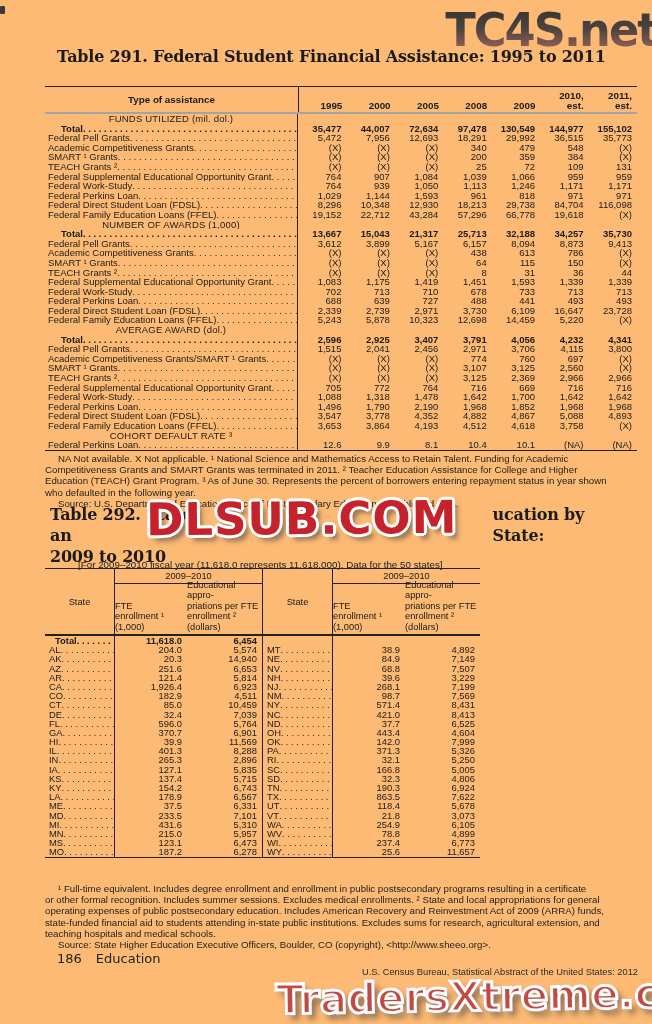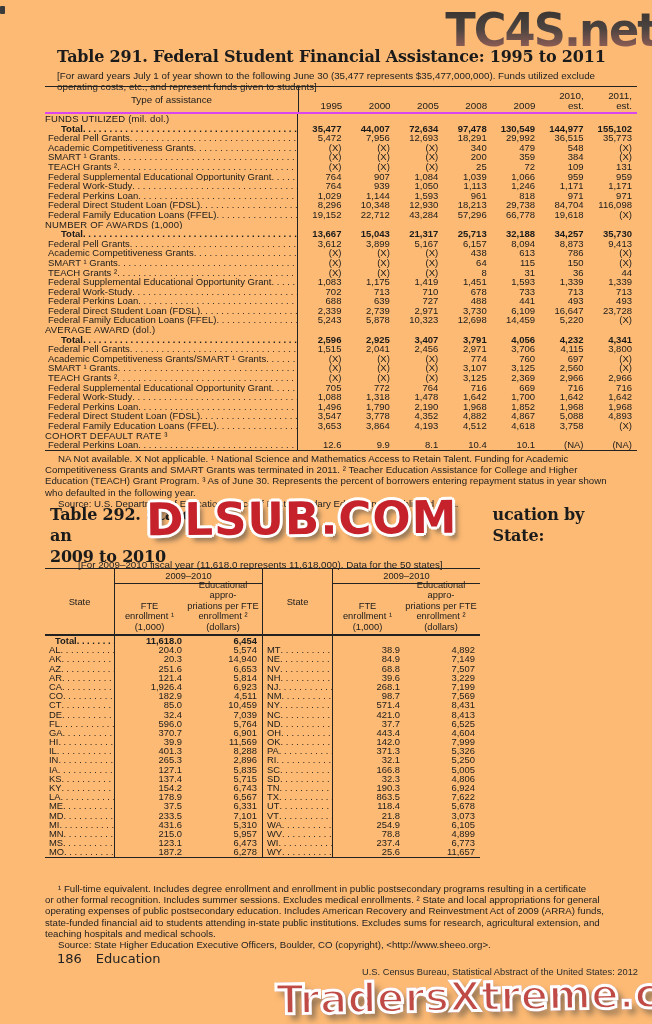--- a/index.html
+++ b/index.html
@@ -25,30 +25,30 @@
           text-shadow:5px 6px 6px rgba(60,60,60,.6);}
 
   
   .ttl{font-family:"DejaVu Serif",serif;font-weight:bold;font-size:16px;letter-spacing:-.2px;}
   .t291-title{left:57px;top:36px;width:580px;}
   .note{font-size:9.8px;line-height:11.5px;white-space:pre-line;color:#222;}
   .t291-note{left:57px;top:60px;width:580px;}
 
   
   .t291{left:45px;top:86px;width:592px;border-top:1px solid #222;border-bottom:1.5px solid #222;}
-  .t291-header{display:flex;height:25px;border-bottom:2px solid #d946ef;}
+  .t291-header{display:flex;height:25px;border-bottom:2px solid #a3a3a3;font-weight:bold;}
   .t291-hlbl{width:253px;border-right:1px solid #222;display:flex;align-items:center;justify-content:center;
              font-size:9.8px;}
   .t291-years{flex:1;display:flex;}
   .t291-yearcell{flex:1;display:flex;align-items:flex-end;justify-content:flex-end;
                  padding:0 5px 1px 0;font-size:9.8px;line-height:10px;white-space:pre-line;text-align:right;}
   .t291-row{display:flex;height:9.6px;line-height:9.55px;font-size:9.5px;}
   .t291-row.bold{font-weight:bold;}
   .t291-lbl{width:253px;border-right:1px solid #222;display:flex;overflow:hidden;padding-left:3px;box-sizing:border-box;}
-  .t291-lbl.sechead{justify-content:flex-start;padding-left:0;}
+  .t291-lbl.sechead{justify-content:center;padding-left:0;}
   .t291-row.bold .t291-lbl{padding-left:16px;}
   .sectxt{letter-spacing:.2px;}
   .t291-val{flex:1;text-align:right;padding-right:5px;overflow:visible;white-space:nowrap;}
   .t291-rest{flex:1;}
   .txt{white-space:nowrap;}
   .dots{flex:1;overflow:hidden;white-space:nowrap;}
   .dots::before{content:" . . . . . . . . . . . . . . . . . . . . . . . . . . . . . . . . . . . . . . . . . . . . . . . . . . . . . . . .";}
 
   .footnotes{font-size:9.7px;line-height:11.2px;color:#222;}
   .footnotes p{margin:0;text-indent:13px;white-space:pre-line;}
@@ -57,21 +57,21 @@
   
   .t292-title{left:50px;top:504px;width:580px;line-height:21px;}
   .t292-tline1{display:flex;gap:33px;}
   .t292-gap{width:238px;}
   .t292-note{left:50px;top:549px;width:580px;margin-left:28px;}
   .t292{left:45px;top:568px;width:435px;border-top:1px solid #222;border-bottom:1.5px solid #222;}
   .t292-header{display:grid;grid-template-columns:70px 72px 76px 70px 72px 75px;
                grid-template-rows:15px 50px;border-bottom:2px solid #222;font-size:9.3px;}
   .h-state{display:flex;align-items:center;justify-content:center;}
   .h-group{text-align:center;border-bottom:1px solid #222;line-height:15px;}
-  .h-sub{white-space:pre-line;text-align:center;align-self:end;padding:0 3px 2px 0;line-height:10.5px;}
+  .h-sub{white-space:pre-line;text-align:left;align-self:end;padding:0 3px 2px 0;line-height:10.5px;}
   .bR{border-right:1px solid #222;}
   .g1{grid-column:1;grid-row:1/3;}
   .g2{grid-column:2/4;grid-row:1;}
   .g3{grid-column:4;grid-row:1/3;}
   .g4{grid-column:5/7;grid-row:1;}
   .s1{grid-column:2;grid-row:2;}
   .s2{grid-column:3;grid-row:2;}
   .s3{grid-column:5;grid-row:2;}
   .s4{grid-column:6;grid-row:2;}
   .t292-row{display:grid;grid-template-columns:70px 72px 76px 70px 72px 75px;height:9.2px;
@@ -90,22 +90,20 @@
 </head>
 <body>
 
 <div class="page">
 
   <div class="abs speck"></div>
 
   <div class="abs wm-top">TC4S.net</div>
 
   <h1 class="abs ttl t291-title">Table 291. Federal Student Financial Assistance: 1995 to 2011</h1>
-  <p class="abs note t291-note">[For award years July 1 of year shown to the following June 30 (35,477 represents $35,477,000,000). Funds utilized exclude
-operating costs, etc., and represent funds given to students]</p>
 
   <div class="abs t291">
     <div class="t291-header">
       <div class="t291-hlbl">Type of assistance</div>
       <div class="t291-years" id="t291-years">
           <div class="t291-yearcell">1995</div>
           <div class="t291-yearcell">2000</div>
           <div class="t291-yearcell">2005</div>
           <div class="t291-yearcell">2008</div>
           <div class="t291-yearcell">2009</div>

